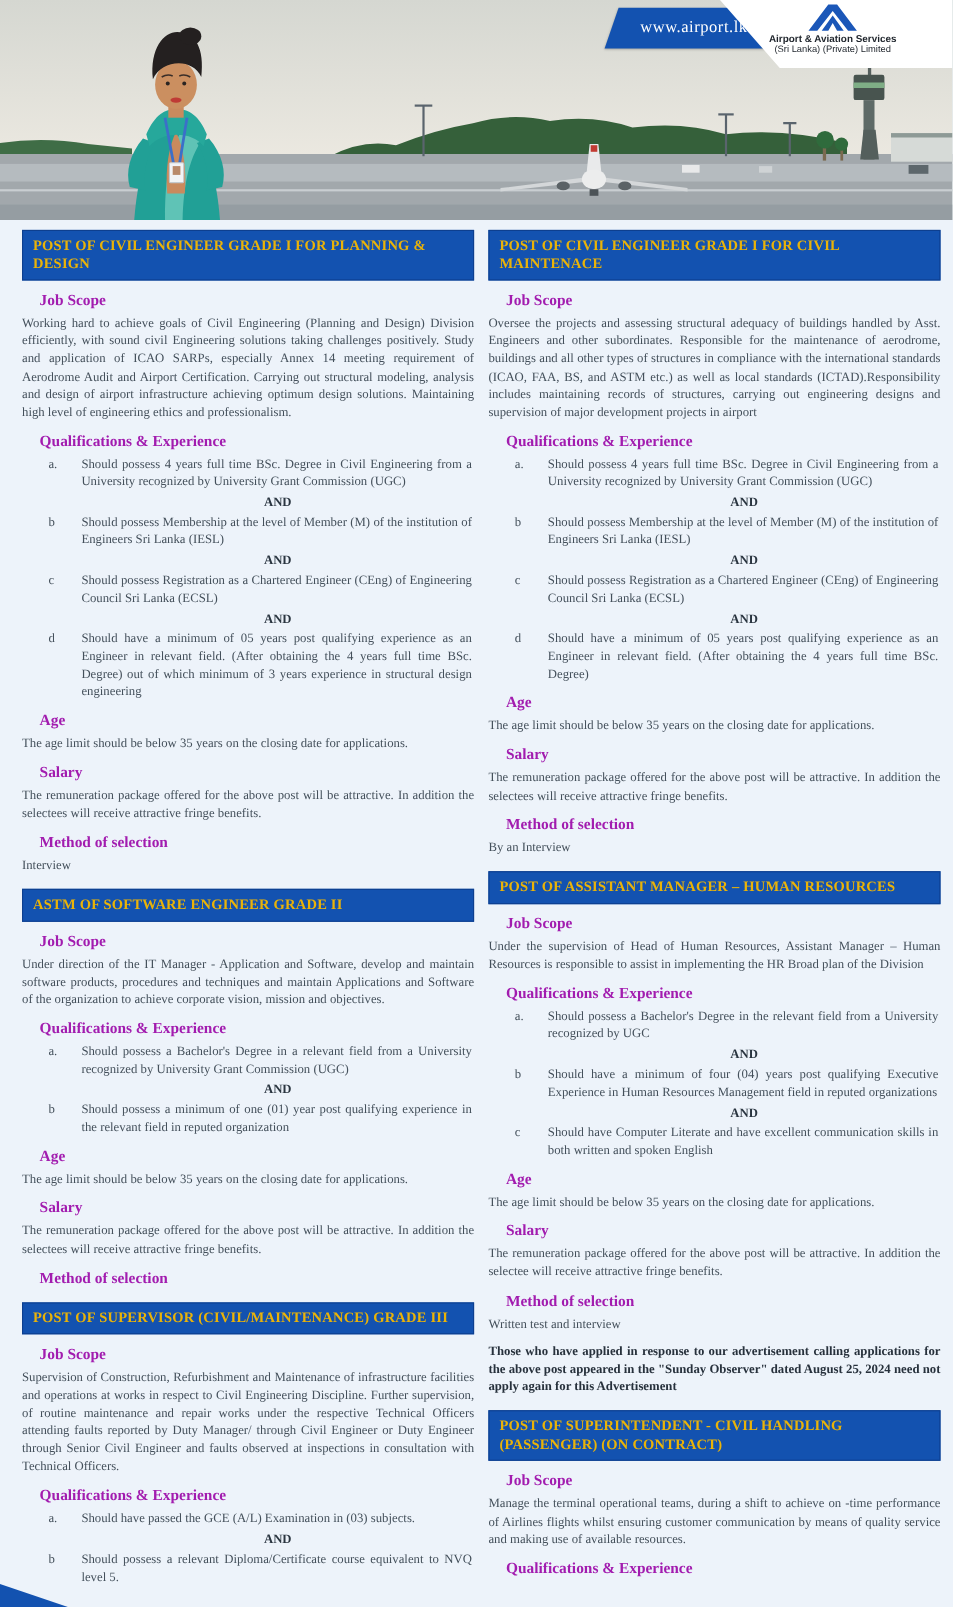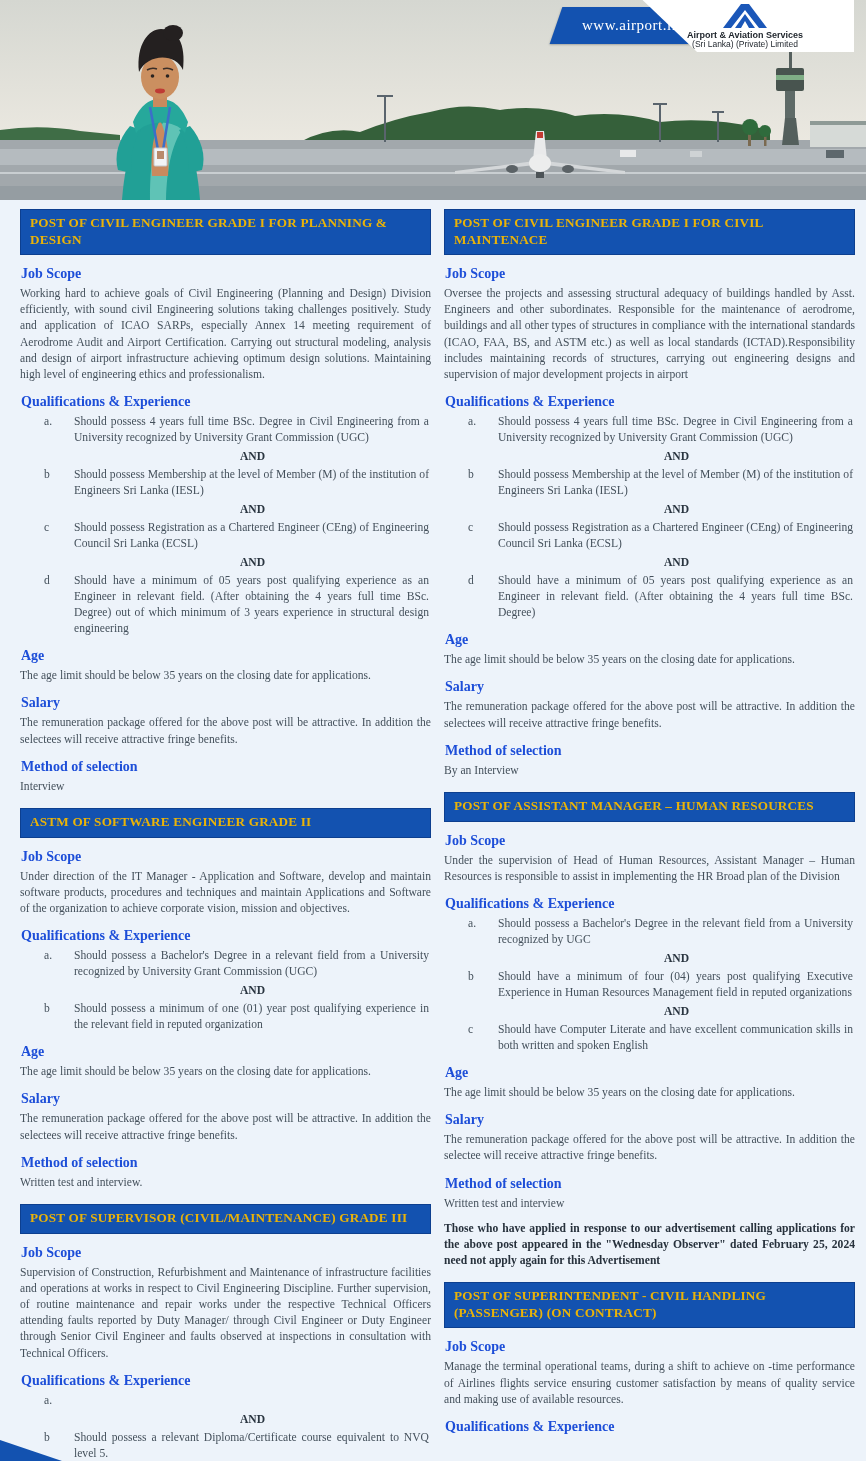--- a/index.html
+++ b/index.html
@@ -16,39 +16,39 @@
     position:absolute;top:7px;left:556px;width:150px;height:37px;
     background:#1352b0;transform:skewX(-19deg);
     display:flex;align-items:center;justify-content:center;
     box-shadow:0 1px 2px rgba(0,0,0,.25);
   }
   .banner span{
     transform:skewX(19deg);color:#fff;font-size:15px;letter-spacing:.5px;
     font-family:"Liberation Serif",serif;
   }
   .logo-plate{
-    position:absolute;top:0;right:12px;width:218px;height:52px;background:#fff;
+    position:absolute;top:0;right:0;width:218px;height:62px;background:#fff;
     clip-path:polygon(3% 0,100% 0,100% 100%,28% 100%);
     display:flex;flex-direction:column;align-items:center;justify-content:flex-start;
     padding-top:2px;box-sizing:border-box;
   }
   .logo-lines{text-align:center;line-height:1.05;margin-top:1px;}
   .logo-line1{font-size:9px;font-weight:bold;color:#1d232a;font-family:"Liberation Sans",sans-serif;}
   .logo-line2{font-size:8.5px;font-weight:normal;color:#1d232a;font-family:"Liberation Sans",sans-serif;}
   
   .columns{display:flex;gap:13px;padding:9px 13px 0 20px;}
   .col{width:411px;flex:none;}
   .post{margin-bottom:13px;}
   .post-title-bar{
     background:#1352b0;border:1px solid #0d3f8f;color:#eab308;
     font-weight:bold;font-size:13.2px;line-height:1.25;
     padding:5px 9px 6px;letter-spacing:.2px;
   }
   .section-heading{
-    font-size:14px;font-weight:bold;color:#1d4ed8;margin:11px 1px 4px;
+    font-size:14px;font-weight:bold;color:#a21caf;margin:11px 16px 4px;
   }
   .body-para{
     font-size:11.6px;line-height:1.4;text-align:justify;margin:0 0 9px;
   }
   .bold-para{font-weight:bold;color:#27313c;}
   .qual-list{margin:4px 0 2px;}
   .qual-row{display:flex;font-size:11.6px;line-height:1.38;margin:1px 0;}
   .qual-label{flex:none;width:30px;margin-left:24px;}
   .qual-text{flex:1;text-align:justify;padding-right:2px;}
   .separator{
@@ -213,30 +213,30 @@
           <div class="qual-row">
             <span class="qual-label">b</span>
             <span class="qual-text">Should possess a minimum of one (01) year post qualifying experience in the relevant field in reputed organization</span>
           </div>
         </div>
         <h3 class="section-heading">Age</h3>
         <p class="body-para">The age limit should be below 35 years on the closing date for applications.</p>
         <h3 class="section-heading">Salary</h3>
         <p class="body-para">The remuneration package offered for the above post will be attractive. In addition the selectees will receive attractive fringe benefits.</p>
         <h3 class="section-heading">Method of selection</h3>
-        <p class="body-para">Written test and interview.</p>
       </section>
       <section class="post">
         <div class="post-title-bar">POST OF SUPERVISOR (CIVIL/MAINTENANCE) GRADE III</div>
         <h3 class="section-heading">Job Scope</h3>
         <p class="body-para">Supervision of Construction, Refurbishment and Maintenance of infrastructure facilities and operations at works in respect to Civil Engineering Discipline. Further supervision, of routine maintenance and repair works under the respective Technical Officers attending faults reported by Duty Manager/ through Civil Engineer or Duty Engineer through Senior Civil Engineer and faults observed at inspections in consultation with Technical Officers.</p>
         <h3 class="section-heading">Qualifications &amp; Experience</h3>
         <div class="qual-list">
           <div class="qual-row">
             <span class="qual-label">a.</span>
+            <span class="qual-text">Should have passed the GCE (A/L) Examination in (03) subjects.</span>
           </div>
           <div class="separator">AND</div>
           <div class="qual-row">
             <span class="qual-label">b</span>
             <span class="qual-text">Should possess a relevant Diploma/Certificate course equivalent to NVQ level 5.</span>
           </div>
         </div>
       </section>
     </div>
   <div class="col">
@@ -293,24 +293,24 @@
             <span class="qual-label">c</span>
             <span class="qual-text">Should have Computer Literate and have excellent communication skills in both written and spoken English</span>
           </div>
         </div>
         <h3 class="section-heading">Age</h3>
         <p class="body-para">The age limit should be below 35 years on the closing date for applications.</p>
         <h3 class="section-heading">Salary</h3>
         <p class="body-para">The remuneration package offered for the above post will be attractive. In addition the selectee will receive attractive fringe benefits.</p>
         <h3 class="section-heading">Method of selection</h3>
         <p class="body-para">Written test and interview</p>
-        <p class="body-para bold-para">Those who have applied in response to our advertisement calling applications for the above post appeared in the "Wednesday Observer" dated February 25, 2024 need not apply again for this Advertisement</p>
+        <p class="body-para bold-para">Those who have applied in response to our advertisement calling applications for the above post appeared in the "Sunday Observer" dated August 25, 2024 need not apply again for this Advertisement</p>
       </section>
       <section class="post">
         <div class="post-title-bar">POST OF SUPERINTENDENT - CIVIL HANDLING (PASSENGER) (ON CONTRACT)</div>
         <h3 class="section-heading">Job Scope</h3>
-        <p class="body-para">Manage the terminal operational teams, during a shift to achieve on -time performance of Airlines flights service ensuring customer satisfaction by means of quality service and making use of available resources.</p>
+        <p class="body-para">Manage the terminal operational teams, during a shift to achieve on -time performance of Airlines flights whilst ensuring customer communication by means of quality service and making use of available resources.</p>
         <h3 class="section-heading">Qualifications &amp; Experience</h3>
       </section>
     </div>
 </div>
 
 <div class="corner-wedge"></div>
 
 </body></html>

